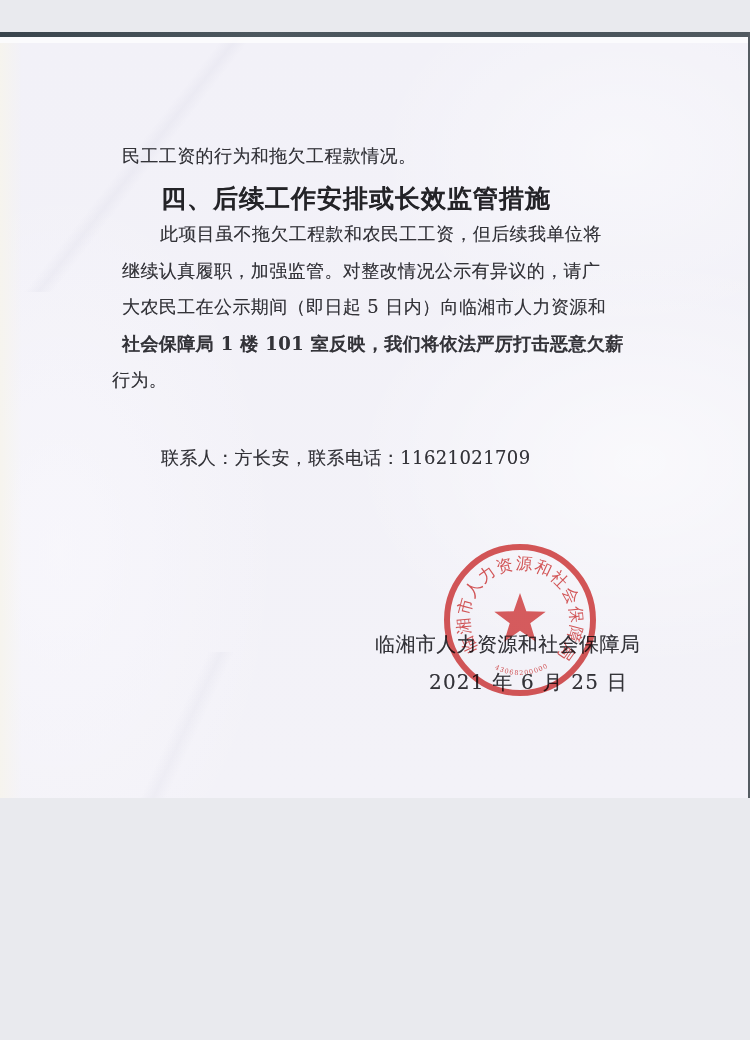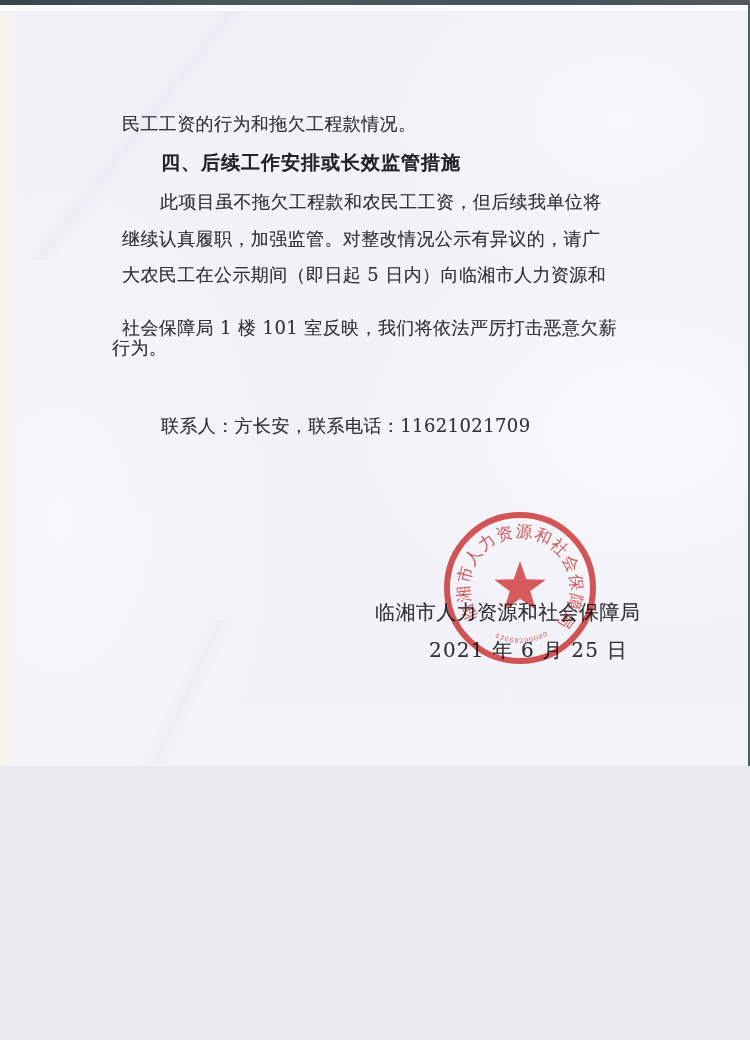--- a/index.html
+++ b/index.html
@@ -7,20 +7,21 @@
     padding: 0;
     background: #e9eaee;
   }
   .scan {
     position: relative;
     width: 750px;
     height: 766px;
     overflow: hidden;
     background: #22c55e;
     font-family: "DejaVu Serif", "Liberation Serif", serif;
+    margin-top: 32px;
   }
   
   .paper {
     position: absolute;
     inset: 0;
     background:
       radial-gradient(420px 300px at 640px 430px, rgba(255,255,255,0.55), transparent 70%),
       radial-gradient(360px 260px at 620px 120px, rgba(255,255,255,0.4), transparent 70%),
       radial-gradient(300px 500px at 60px 520px, rgba(252,251,255,0.5), transparent 75%),
       linear-gradient(#f2f1f8, #f3f2f8);
@@ -67,36 +68,36 @@
     font-size: 18px;
     letter-spacing: 0.4px;
     z-index: 2;
     text-shadow: 0 0 0.5px rgba(60,60,70,0.5);
   }
   .intro   { left: 122px; top: 112px; }
   .heading {
     left: 161px; top: 150px;
     font-family: "DejaVu Sans", "Liberation Sans", sans-serif;
     font-weight: 700;
-    font-size: 19px;
+    font-size: 25px;
     color: #232327;
     letter-spacing: 1px;
   }
   .para span {
     position: absolute;
     white-space: nowrap;
     color: #333338;
     font-size: 18px;
     letter-spacing: 0.4px;
     text-shadow: 0 0 0.5px rgba(60,60,70,0.5);
   }
   .para span:nth-child(1) { left: 160px; top: 190px; }
   .para span:nth-child(2) { left: 122px; top: 227px; }
   .para span:nth-child(3) { left: 122px; top: 263px; }
-  .para span:nth-child(4) { left: 122px; top: 316px; }
+  .para span:nth-child(4) { left: 122px; top: 300px; font-weight: bold; }
   .para span:nth-child(5) { left: 112px; top: 336px; }
   .contact  { left: 161px; top: 414px; }
   .sig-org  { left: 375px; top: 599px; font-size: 20px; letter-spacing: 0.4px; }
   .sig-date { left: 429px; top: 637px; font-size: 20px; letter-spacing: 1.2px; }
   
   .seal {
     position: absolute;
     left: 435px; top: 503px;
     width: 170px; height: 170px;
     z-index: 3;

